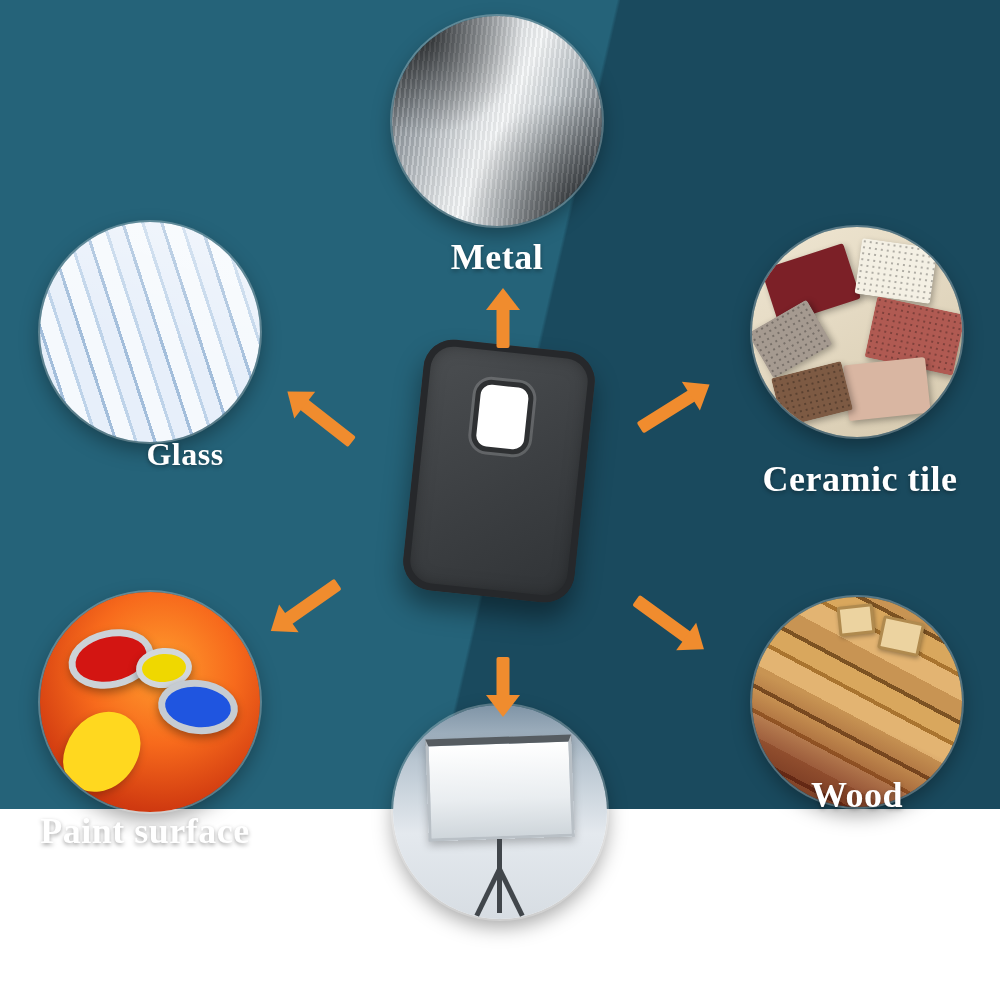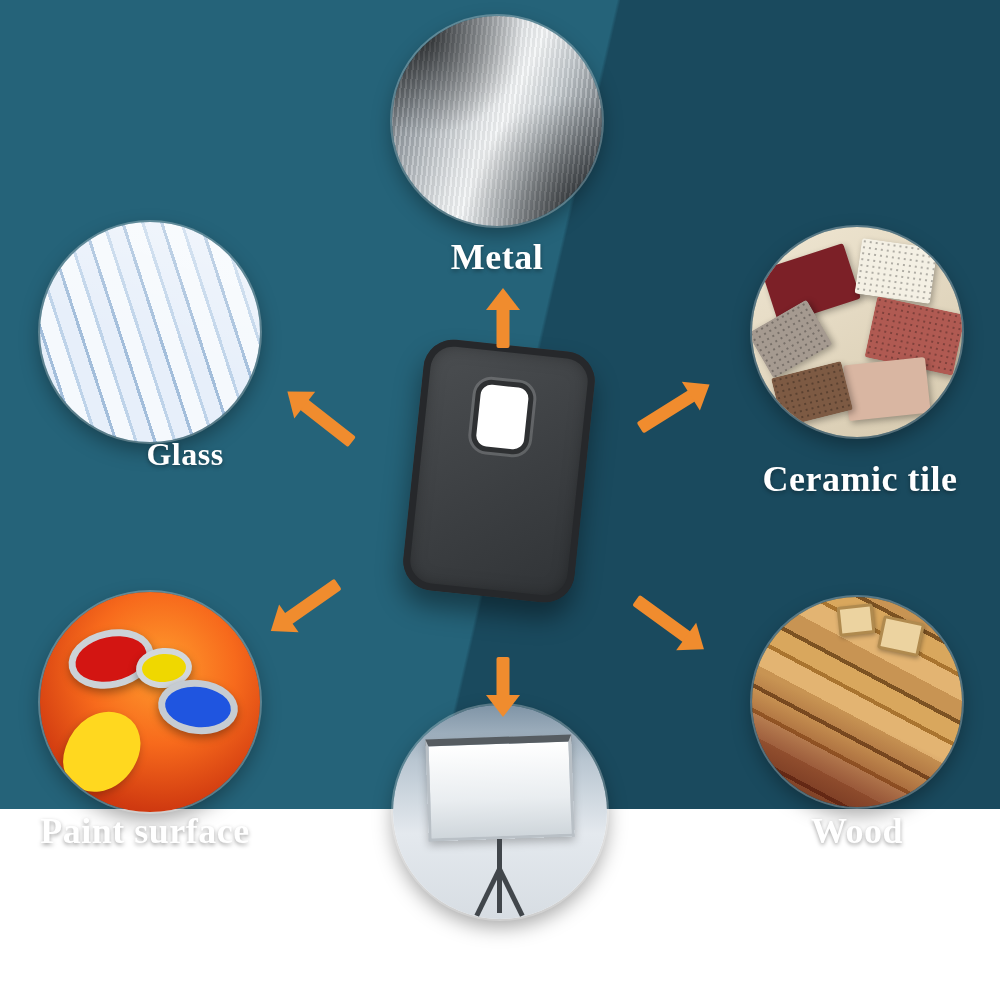--- a/index.html
+++ b/index.html
@@ -112,21 +112,21 @@
   .label{
     position:absolute;color:var(--label);
     font:700 36px "Liberation Serif",serif;
     text-align:center;letter-spacing:0.5px;
     text-shadow:0 2px 4px rgba(0,0,0,0.35);
   }
   .label-metal{left:392px;top:236px;width:210px;}
   .label-glass{left:75px;top:436px;width:220px;font-size:32px;}
   .label-ceramic{left:735px;top:458px;width:250px;}
   .label-paint{left:15px;top:810px;width:260px;}
-  .label-wood{left:752px;top:810px;width:210px;}
+  .label-wood{left:752px;top:774px;width:210px;}
   .label-whiteboard{left:370px;top:928px;width:260px;}
 </style>
 </head>
 <body>
 
 <div class="stage">
 
   <div class="photo-circle photo-metal"></div>
 
   <div class="photo-circle photo-glass"></div>

